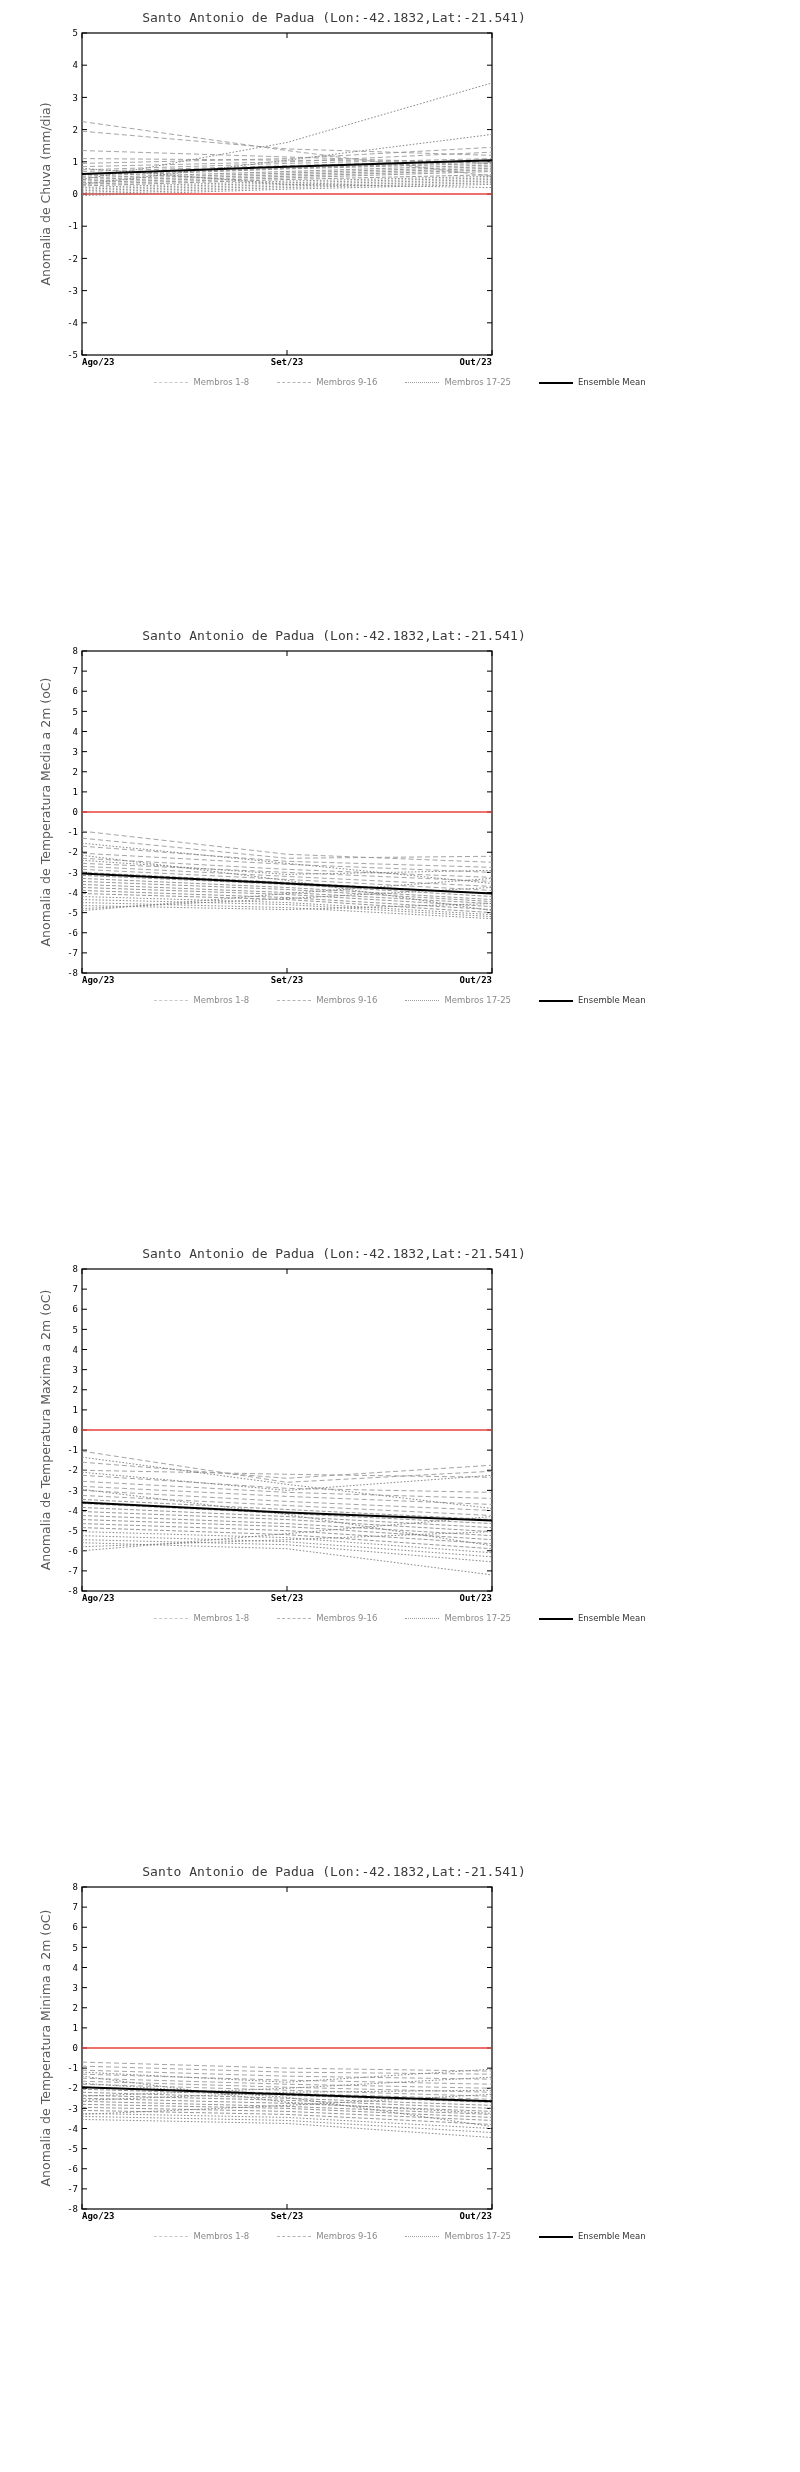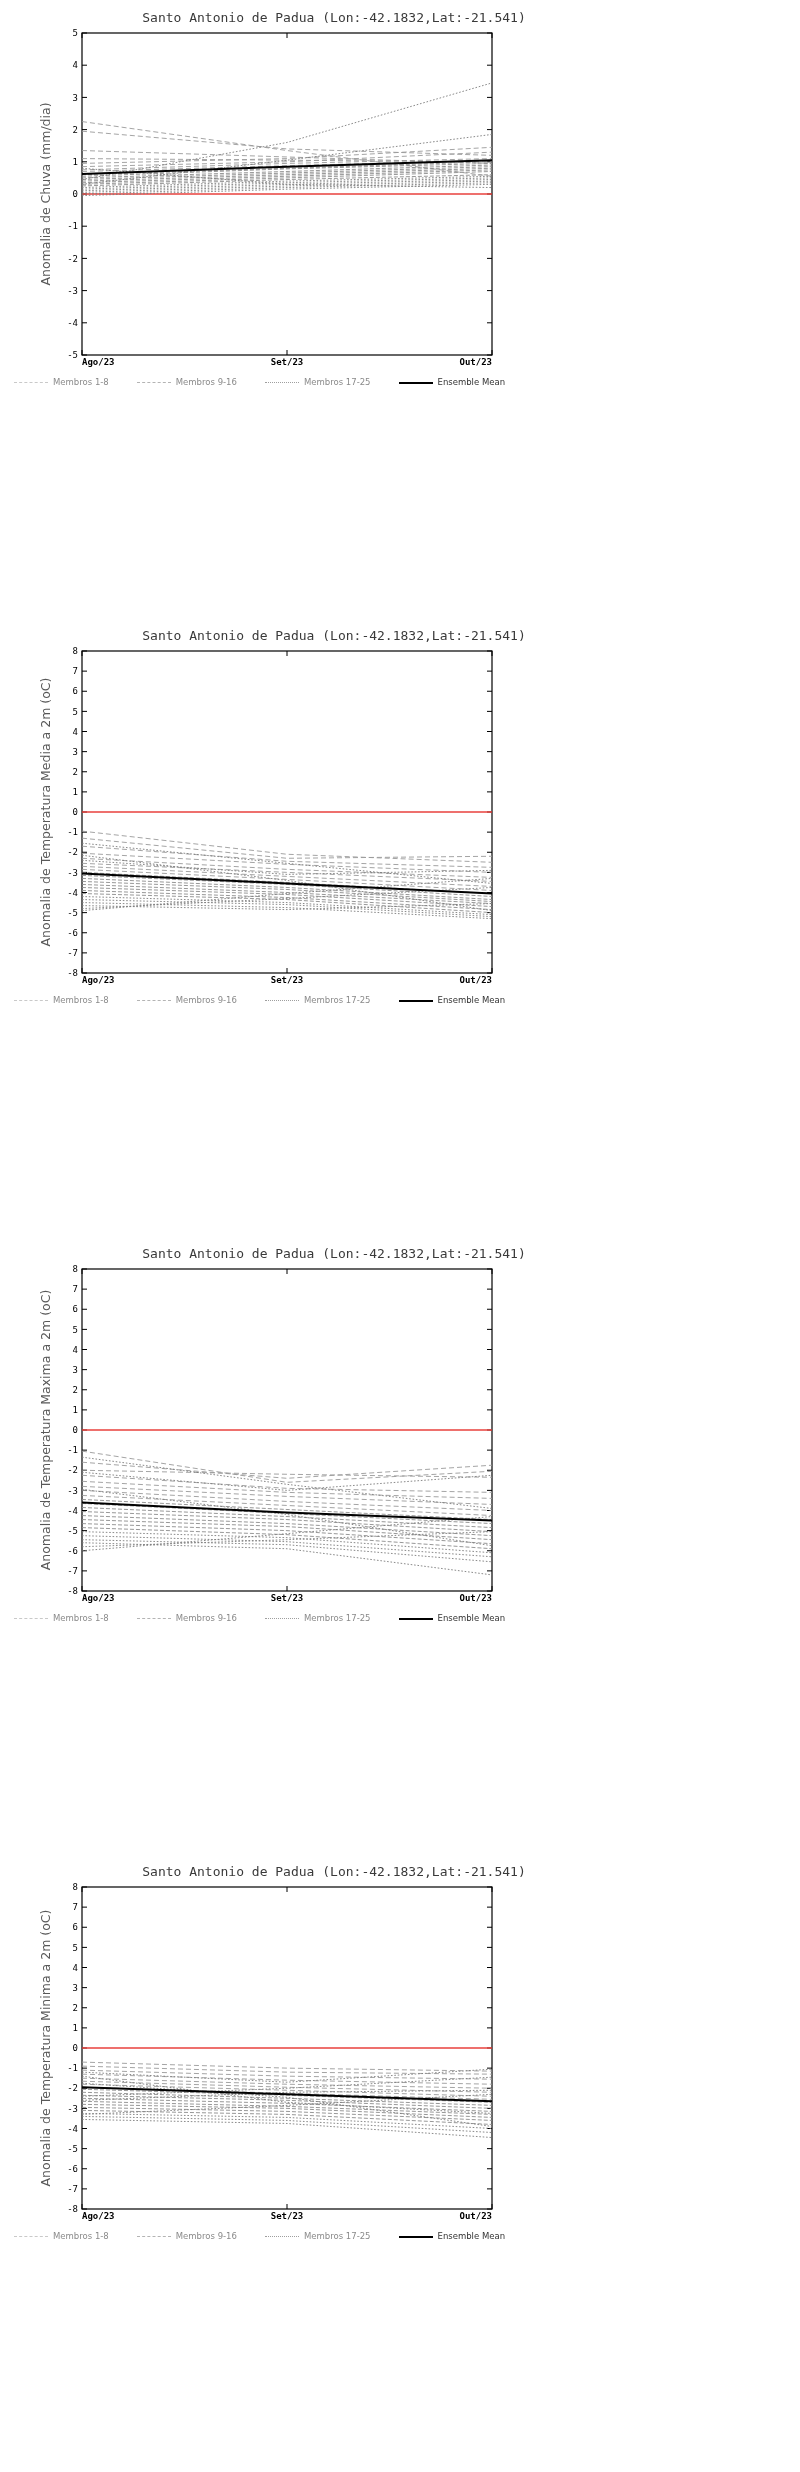--- a/index.html
+++ b/index.html
@@ -12,21 +12,21 @@
   }
   .plotwrap{position:absolute;left:0;top:0;width:800px;height:618px;}
   .ylabel{
     position:absolute;
     font-family:"DejaVu Sans",sans-serif;font-size:12.5px;color:#585858;
     transform-origin:left top;
     transform:rotate(-90deg);
     white-space:nowrap;
   }
   .legend{
-    position:absolute;left:0;width:800px;
+    position:absolute;left:0;width:800px;text-align:center;
     font-family:"DejaVu Sans",sans-serif;font-size:8.5px;color:#8a8a8a;
   }
   .legend span.item{display:inline-block;margin:0 14px;}
   .legend .swatch{display:inline-block;width:34px;height:1px;vertical-align:middle;margin-right:5px;}
   .legend .mean .swatch{height:2px;background:#000;}
   .legend .m1 .swatch{border-top:1px dashed #c9c9c9;}
   .legend .m2 .swatch{border-top:1px dashed #b4b4b4;}
   .legend .m3 .swatch{border-top:1px dotted #9e9e9e;}
   .legend .mean{color:#333;}
   svg{display:block;}

